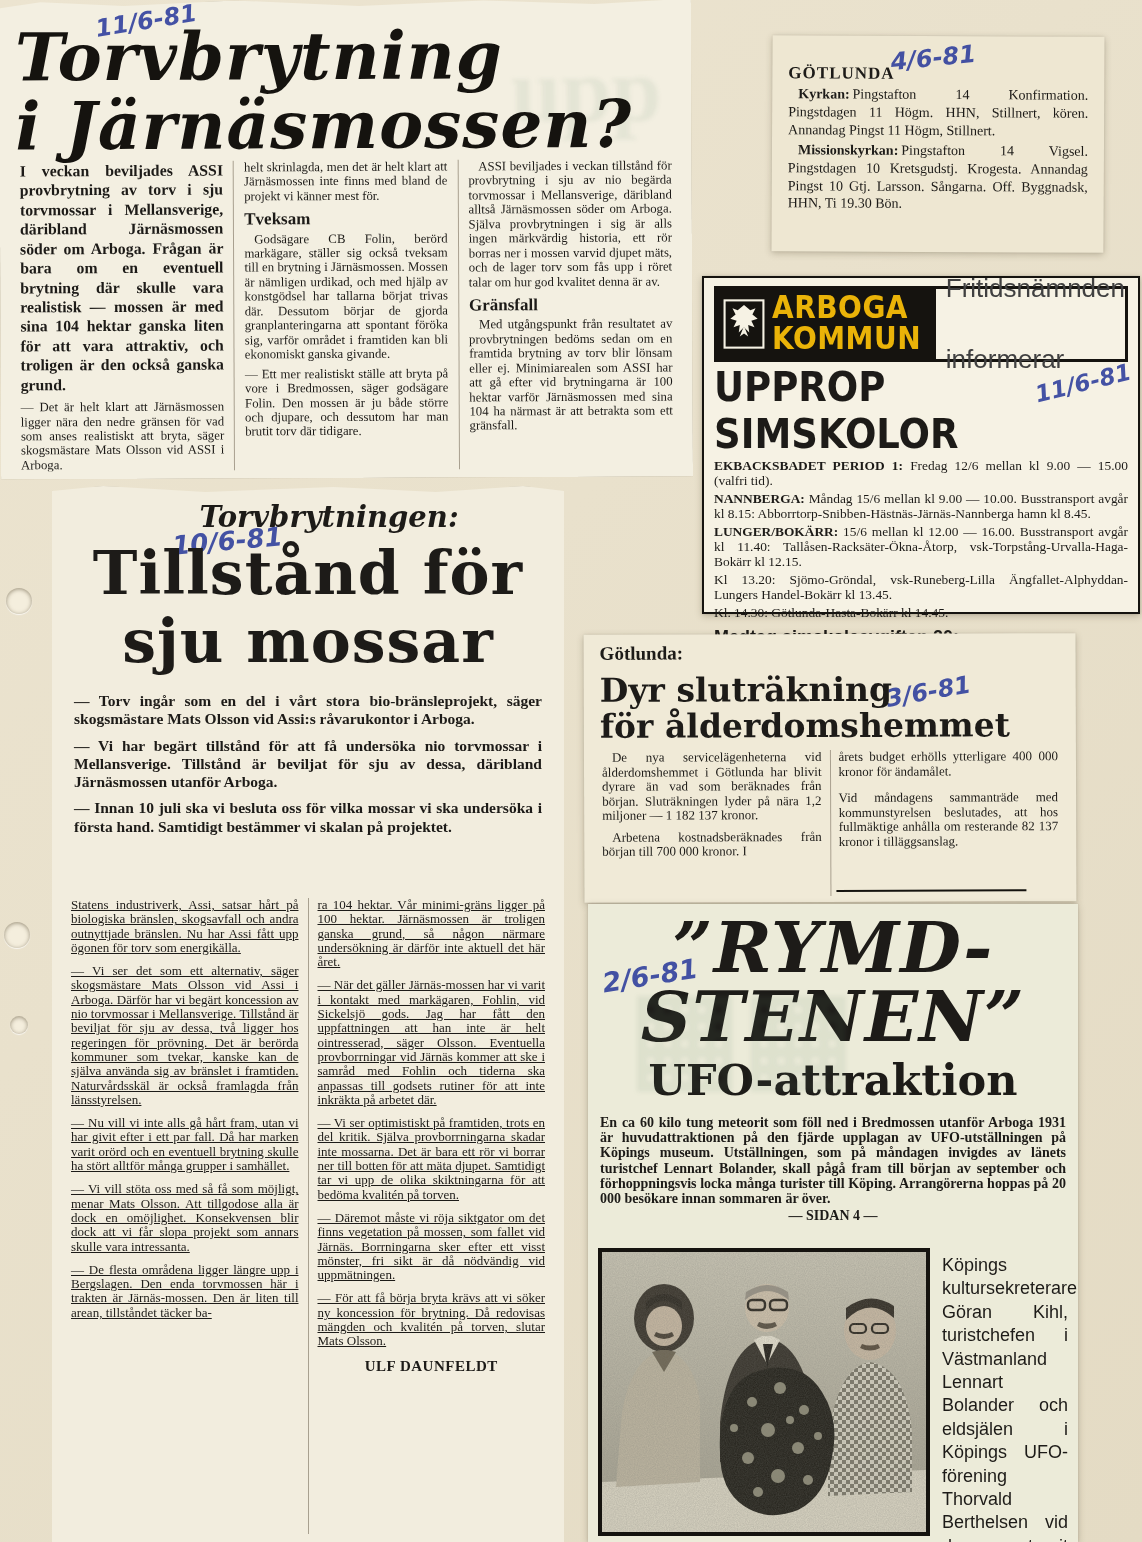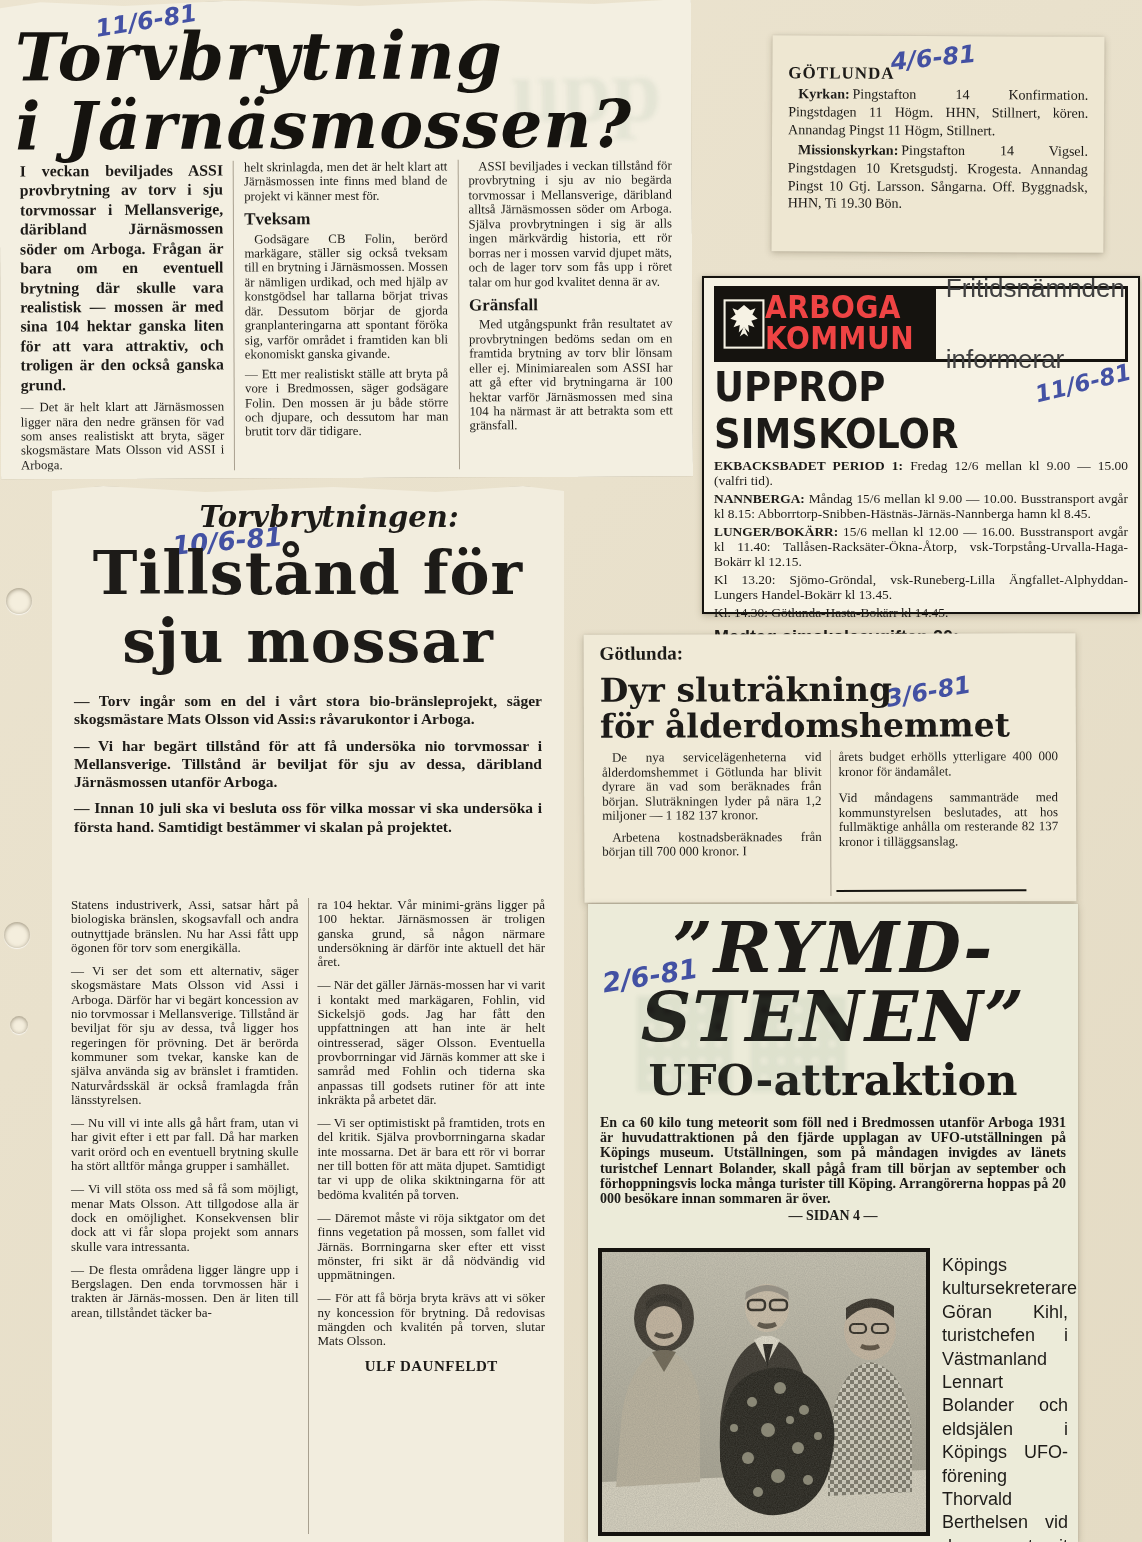--- a/index.html
+++ b/index.html
@@ -28,21 +28,21 @@
   
   .clipB{left:772px;top:36px;width:332px;height:216px;background:#eee7d2;transform:rotate(.3deg);padding:0;}
   .clipB .inner{padding:28px 16px 8px 16px;}
   .clipB .title{font-weight:bold;font-size:17px;letter-spacing:1px;margin:0 0 2px 0;}
   .clipB p{margin:0 0 2px 0;font-size:14px;line-height:1.28;text-indent:10px;}
   .clipB b{margin-right:3px;}
   
   .clipC{left:702px;top:276px;width:438px;height:338px;background:#f6f2e4;
     border:2px solid #15130f;box-sizing:border-box;padding:8px 10px;}
   .clipC .hdr{display:flex;height:76px;border:3px solid #15130f;box-sizing:border-box;}
-  .clipC .hdrL{width:54%;background:#15130f;color:#ef4444;display:flex;align-items:center;padding:4px 6px;}
+  .clipC .hdrL{width:54%;background:#15130f;color:#eab308;display:flex;align-items:center;gap:7px;padding:4px 6px;}
   .clipC .hdrLtxt{font-family:"DejaVu Sans",sans-serif;font-weight:bold;font-size:28px;
     line-height:.95;letter-spacing:.5px;transform:scaleY(1.12);}
   .clipC .hdrR{flex:1;display:flex;flex-direction:column;justify-content:center;padding-left:10px;
     font-family:"Liberation Sans",sans-serif;font-size:26px;line-height:1.02;color:#404040;border-left:3px solid #15130f;gap:44px;}
   .clipC .big{font-family:"DejaVu Sans",sans-serif;font-weight:bold;font-size:37px;
     letter-spacing:0;margin:6px 0 4px 0;transform:scaleY(1.08);transform-origin:left;}
   .clipC .body{font-size:13.4px;line-height:1.12;}
   .clipC .body p{margin:0 0 3px 0;}
   .clipC .foot{font-family:"Liberation Sans",sans-serif;font-weight:bold;font-size:18px;margin-top:7px;}
   
@@ -50,21 +50,21 @@
     clip-path:polygon(0 5px,10% 0,30% 6px,55% 1px,75% 6px,92% 0,100% 5px,100% 100%,0 100%);}
   .clipD .kicker{position:absolute;left:0;top:14px;width:100%;text-align:center;
     font-family:"DejaVu Serif",serif;font-style:italic;font-weight:bold;font-size:29px;margin-left:21px;}
   .clipD .headline{position:absolute;left:0;top:54px;width:100%;text-align:center;
     font-family:"DejaVu Serif",serif;font-weight:bold;font-size:60px;line-height:1.13;letter-spacing:1px;}
   .clipD .leadblk{position:absolute;left:22px;top:206px;width:468px;font-weight:bold;
     font-size:15.5px;line-height:1.18;}
   .clipD .leadblk p{margin:0 0 8px 0;}
   .clipD .cols{position:absolute;left:10px;top:412px;width:492px;height:636px;display:flex;overflow:hidden;}
   .clipD .col{flex:1;padding:0 9px;font-size:13px;line-height:1.1;}
-  .clipD .col p{margin:0 0 9px 0;}
+  .clipD .col p{margin:0 0 9px 0;text-decoration:underline;}
   .clipD .byline{text-align:center;font-weight:bold;font-size:15px;letter-spacing:.5px;margin-top:4px;}
   
   .clipE{left:584px;top:634px;width:492px;height:268px;background:#f0ead7;transform:rotate(-.2deg);}
   .clipE .kicker{position:absolute;left:16px;top:8px;font-weight:bold;font-size:19px;}
   .clipE .headline{position:absolute;left:16px;top:38px;width:440px;
     font-family:"DejaVu Serif",serif;font-weight:bold;font-size:33px;line-height:1.08;}
   .clipE .cols{position:absolute;left:10px;top:116px;width:472px;height:146px;display:flex;overflow:hidden;}
   .clipE .col{flex:1;padding:0 8px;font-size:13px;line-height:1.12;}
   .clipE .col p{margin:0 0 7px 0;text-indent:10px;}
   .clipE .endrule{position:absolute;left:252px;top:256px;width:190px;border-top:2px solid #15130f;}

